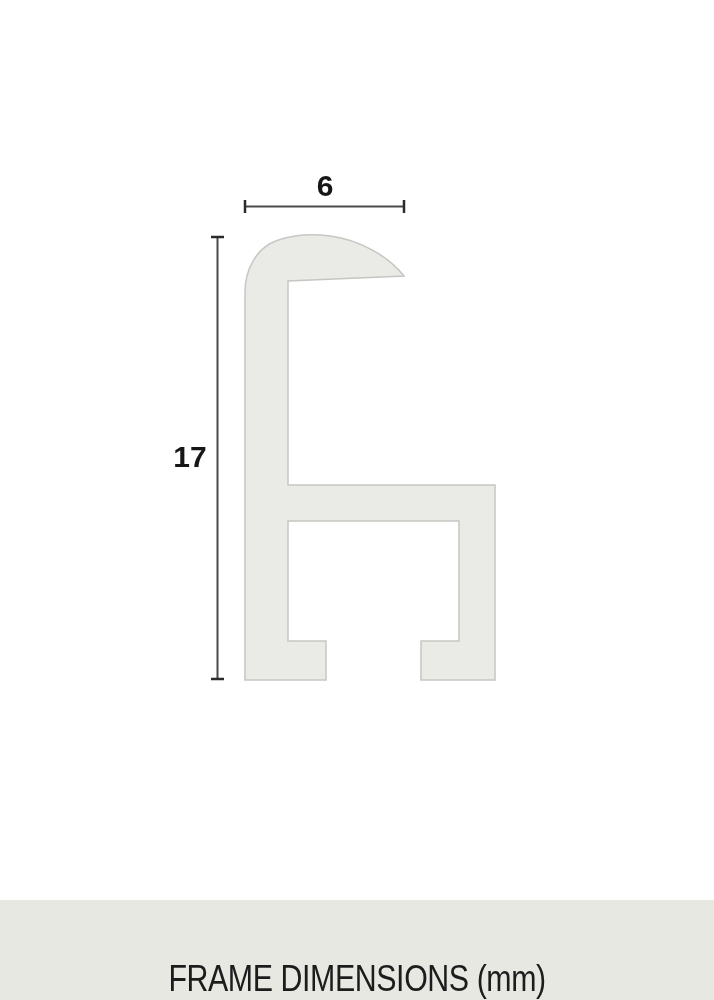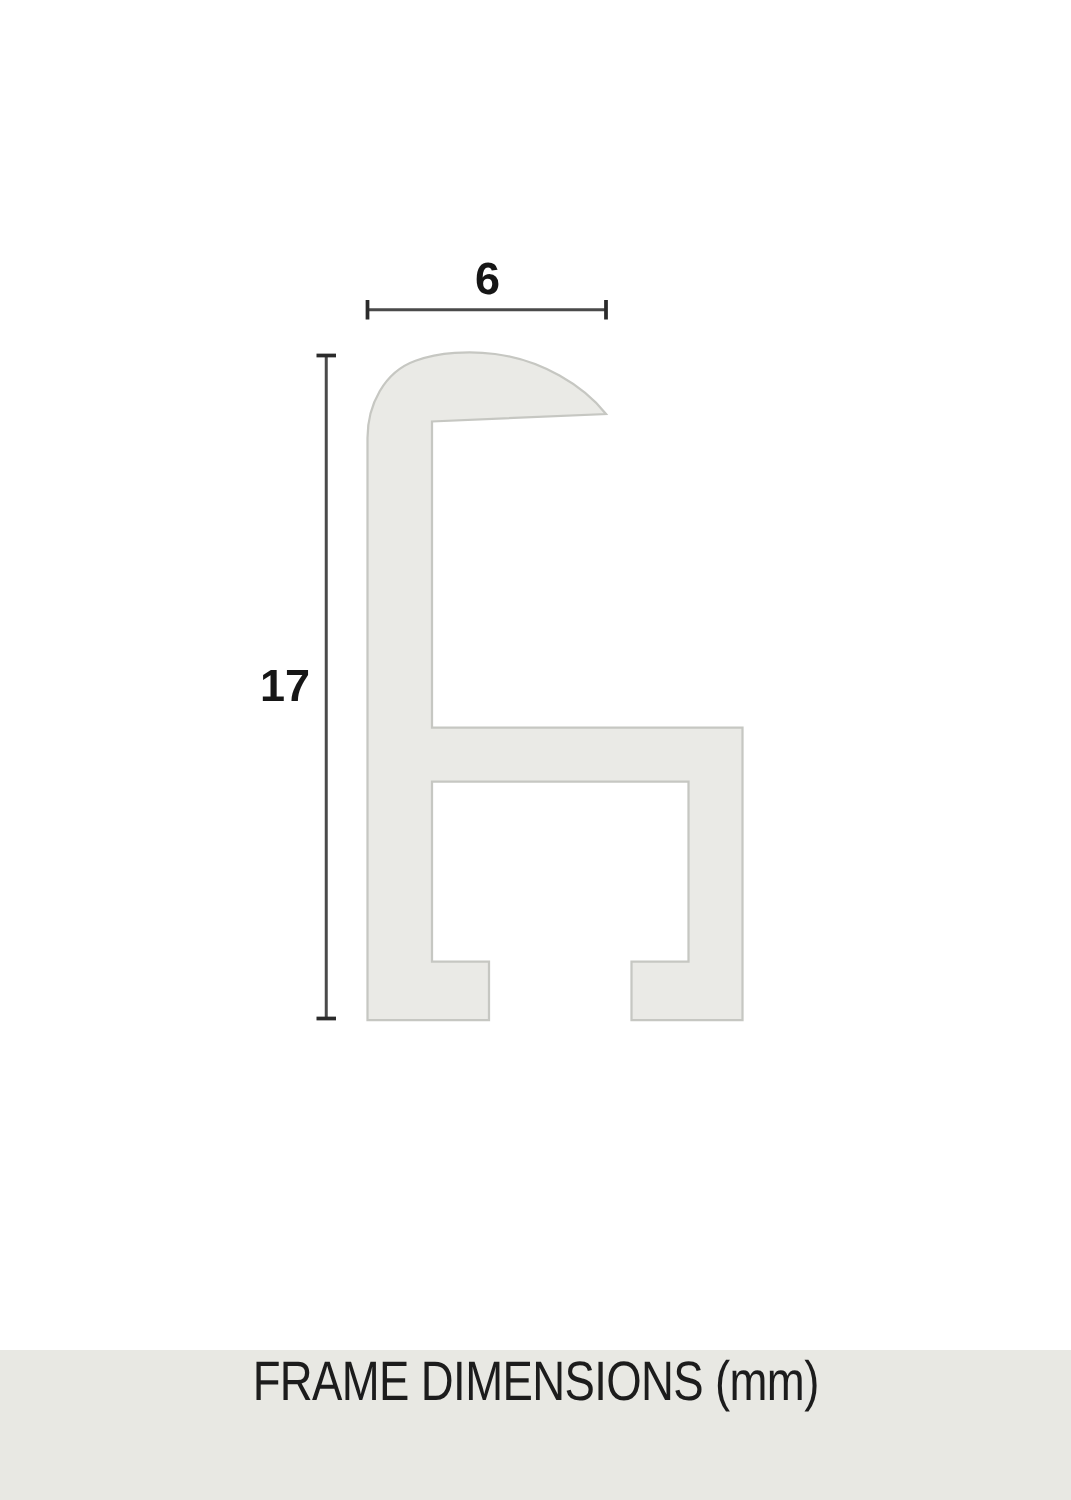--- a/index.html
+++ b/index.html
@@ -27,21 +27,21 @@
     fill: #161616;
   }
   .footer-bar {
     position: absolute;
     left: 0;
     top: 900px;
     width: 714px;
     height: 100px;
     background: #e8e8e3;
     display: flex;
-    align-items: flex-start;
+    align-items: flex-end;
     justify-content: center;
   }
   .footer-caption {
     font-family: "Liberation Sans", sans-serif;
     font-size: 37px;
     font-weight: 400;
     color: #1c1c1c;
     letter-spacing: -0.5px;
     transform: scaleX(0.82);
     transform-origin: center;

